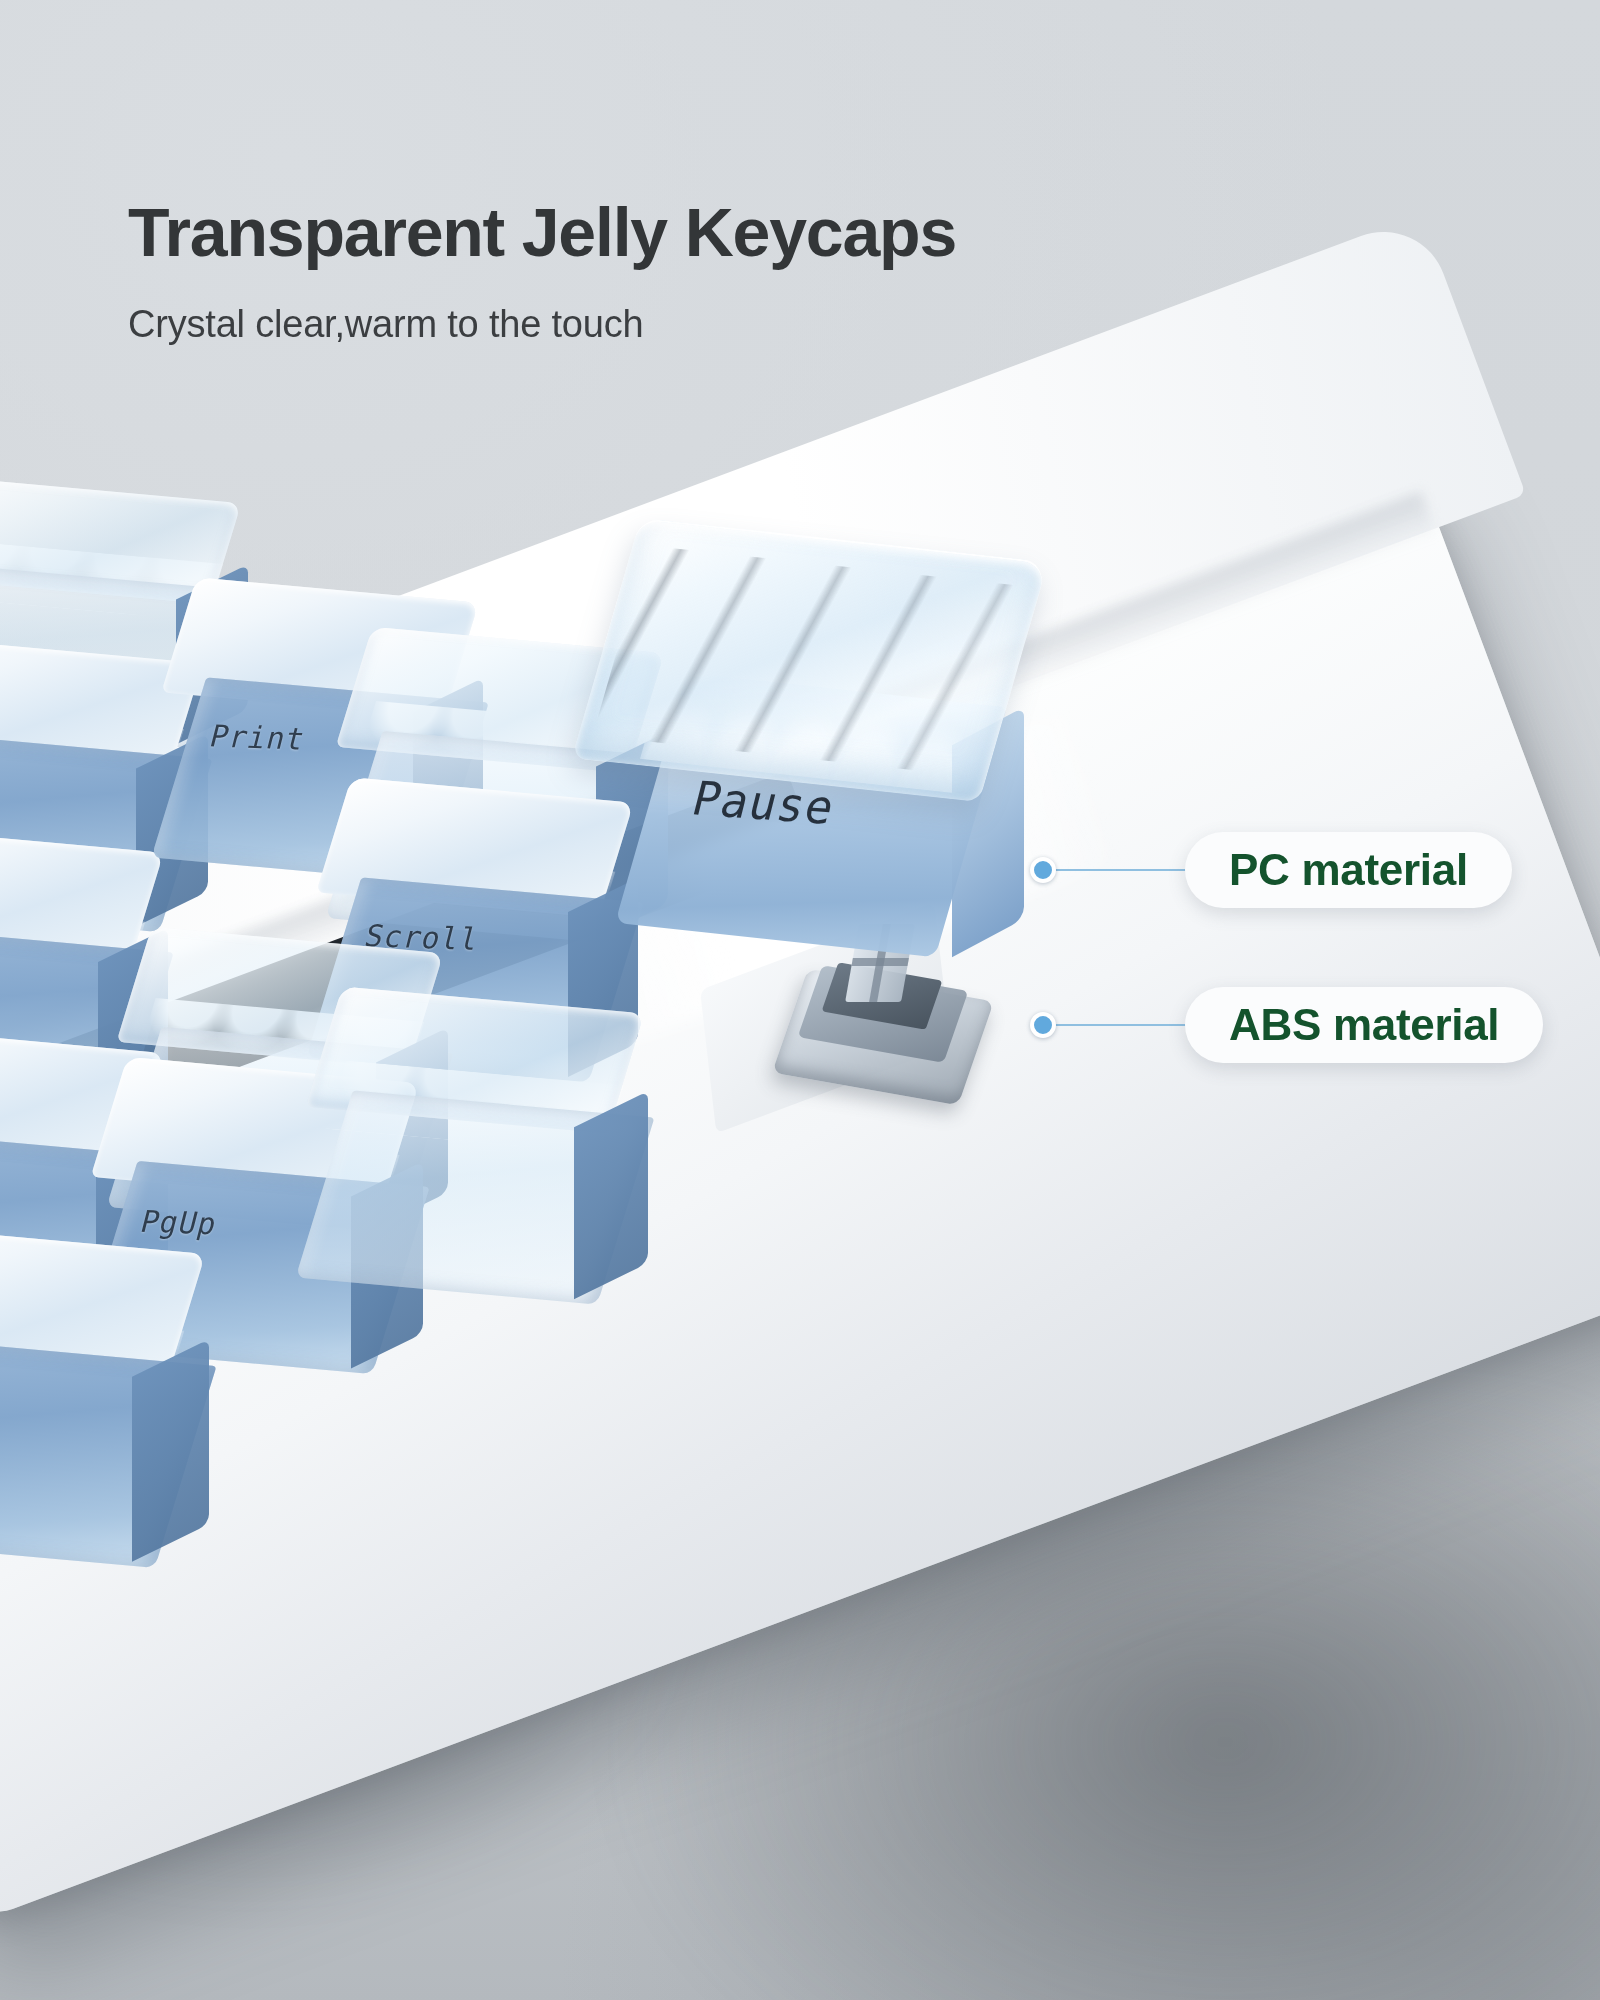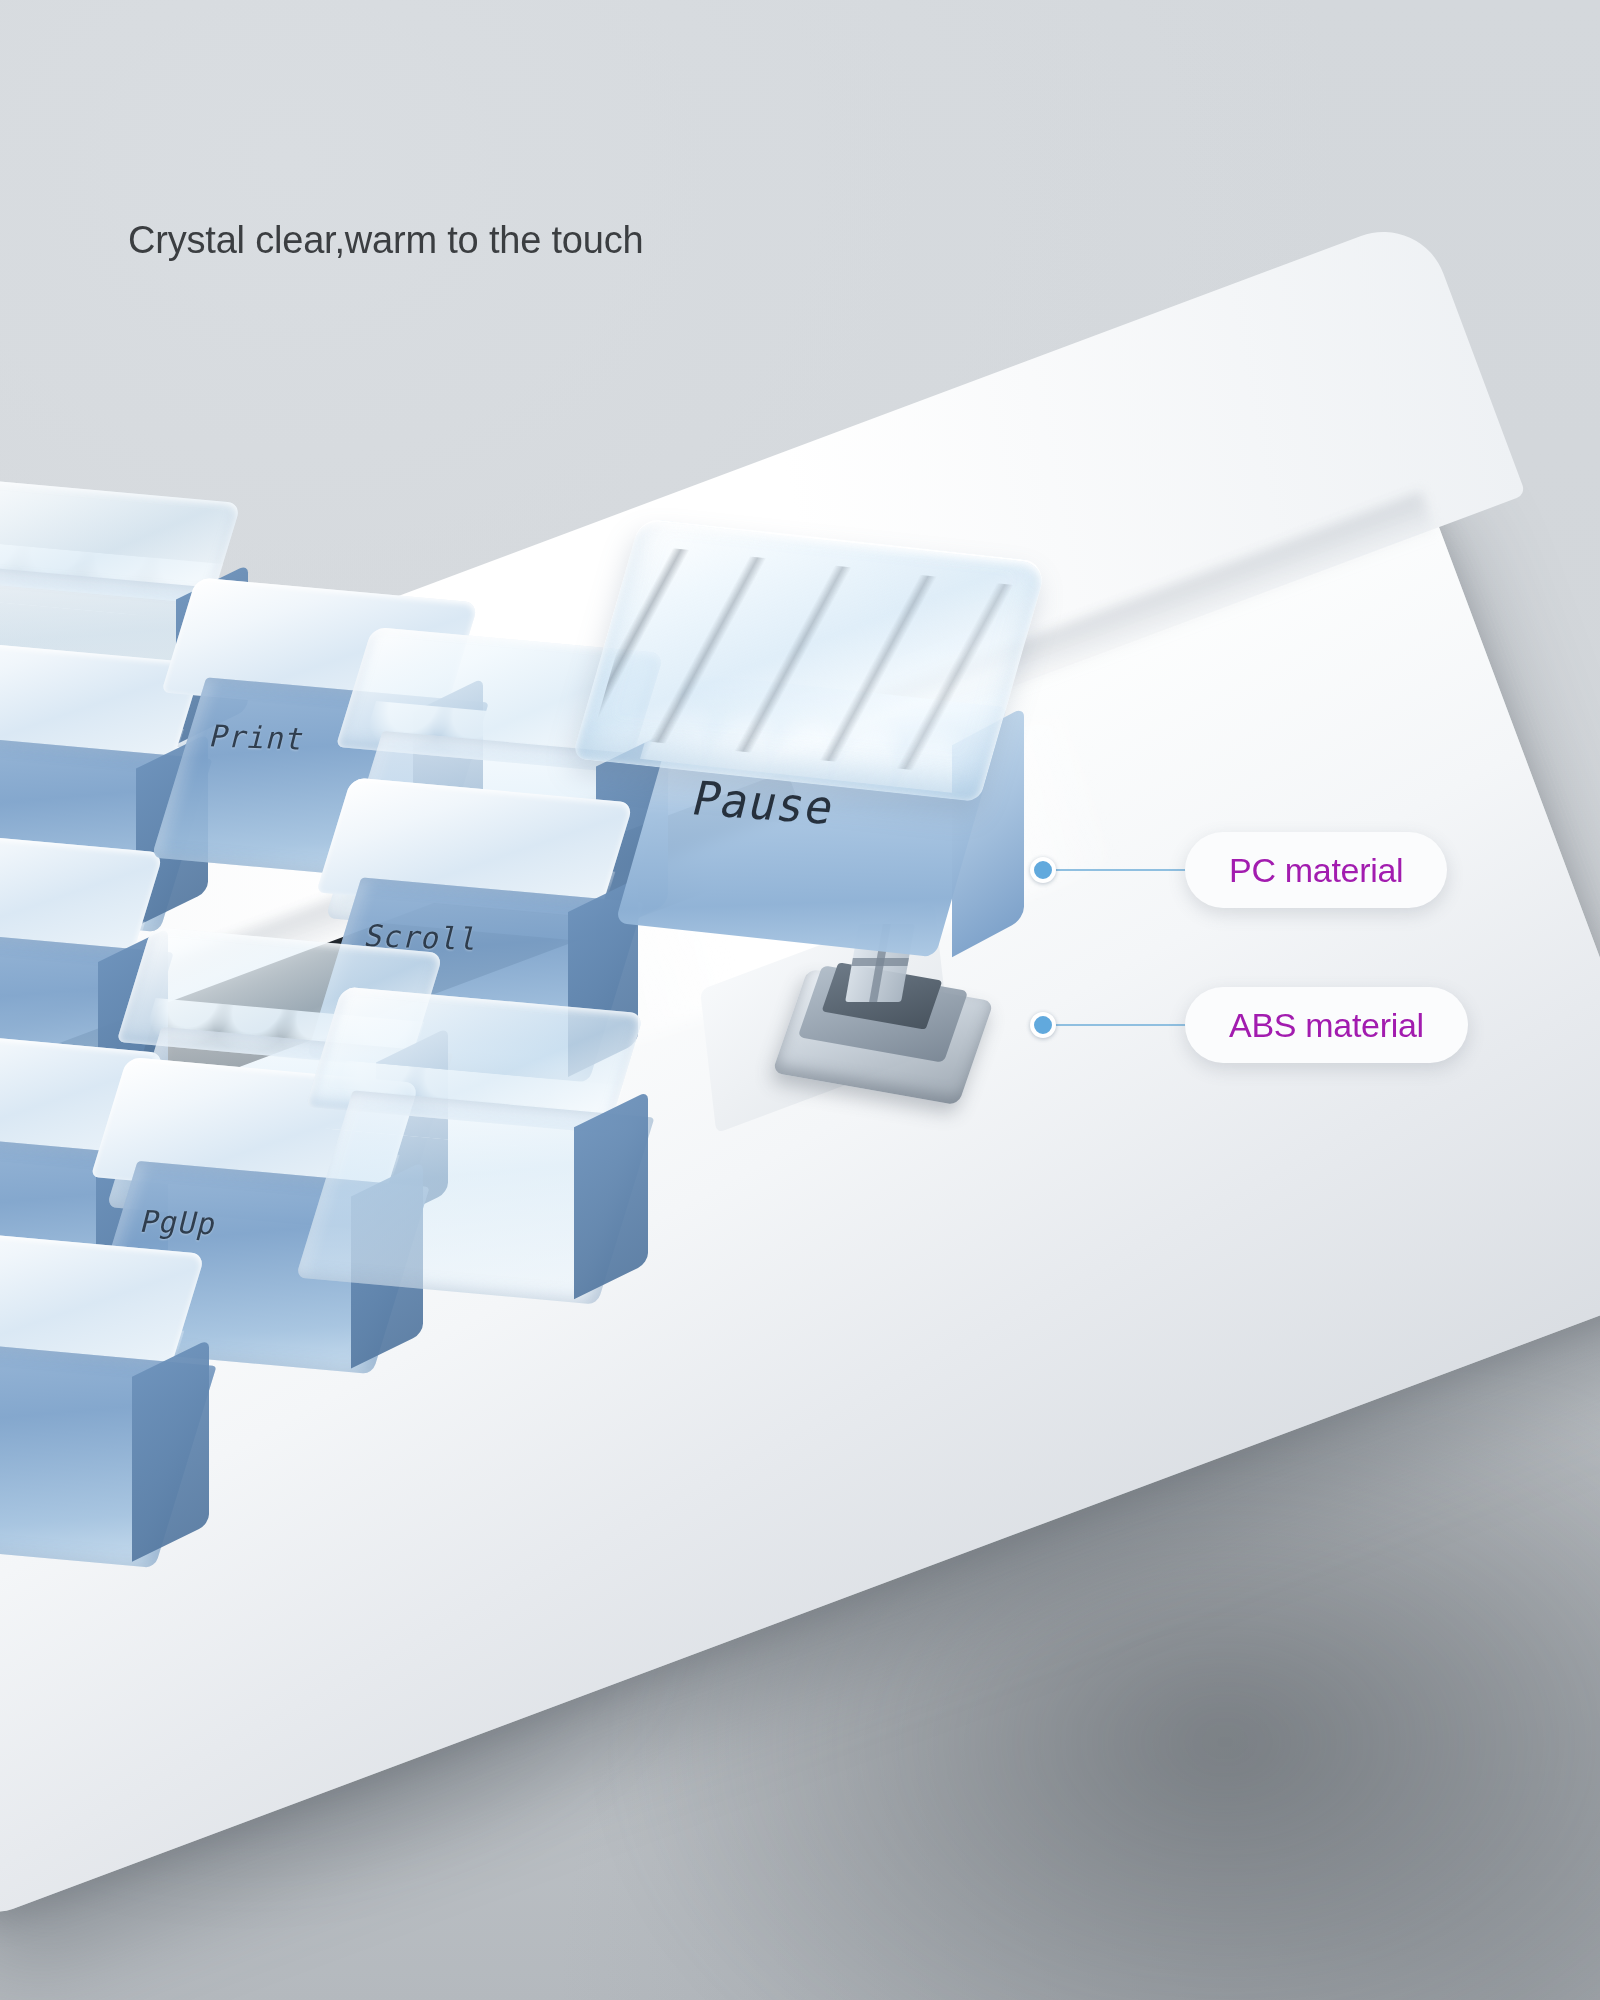--- a/index.html
+++ b/index.html
@@ -229,35 +229,37 @@
   .callouts { position:absolute; inset:0; z-index:60; }
   .leader { position:absolute; height:2px; background:#8fbfe0; }
   .dot {
     position:absolute; width:26px; height:26px; border-radius:50%;
     background:#61a9dd; border:4px solid #ffffff;
     box-shadow:0 1px 4px rgba(40,70,100,.3);
   }
   .pill {
     position:absolute; display:flex; align-items:center; justify-content:center;
     height:76px; padding:0 44px; border-radius:40px;
-    background:#fbfcfd; color:#a21caf;
-    font-size:34px; letter-spacing:-.3px;
+    background:#fbfcfd; color:#14532d;
+    font-size:44px; letter-spacing:-.3px;
     box-shadow:0 6px 18px rgba(80,90,105,.18);
     white-space:nowrap;
+    font-weight:bold;
   }
 </style>
 </head>
 <body>
 
 <div class="stage">
   <div class="bg-grad"></div>
   <div class="bg-shadow-br"></div>
   <div class="bg-shadow-left"></div>
 
   <div class="textblock">
+    <div class="headline">Transparent Jelly Keycaps</div>
     <div class="subhead">Crystal clear,warm to the touch</div>
   </div>
 
   <div class="kb">
 
     <div class="case"></div>
     <div class="pcb"></div>
     <div class="case-top"></div>
     <div class="case-hl"></div>
     <div class="case-edge-shade"></div>

